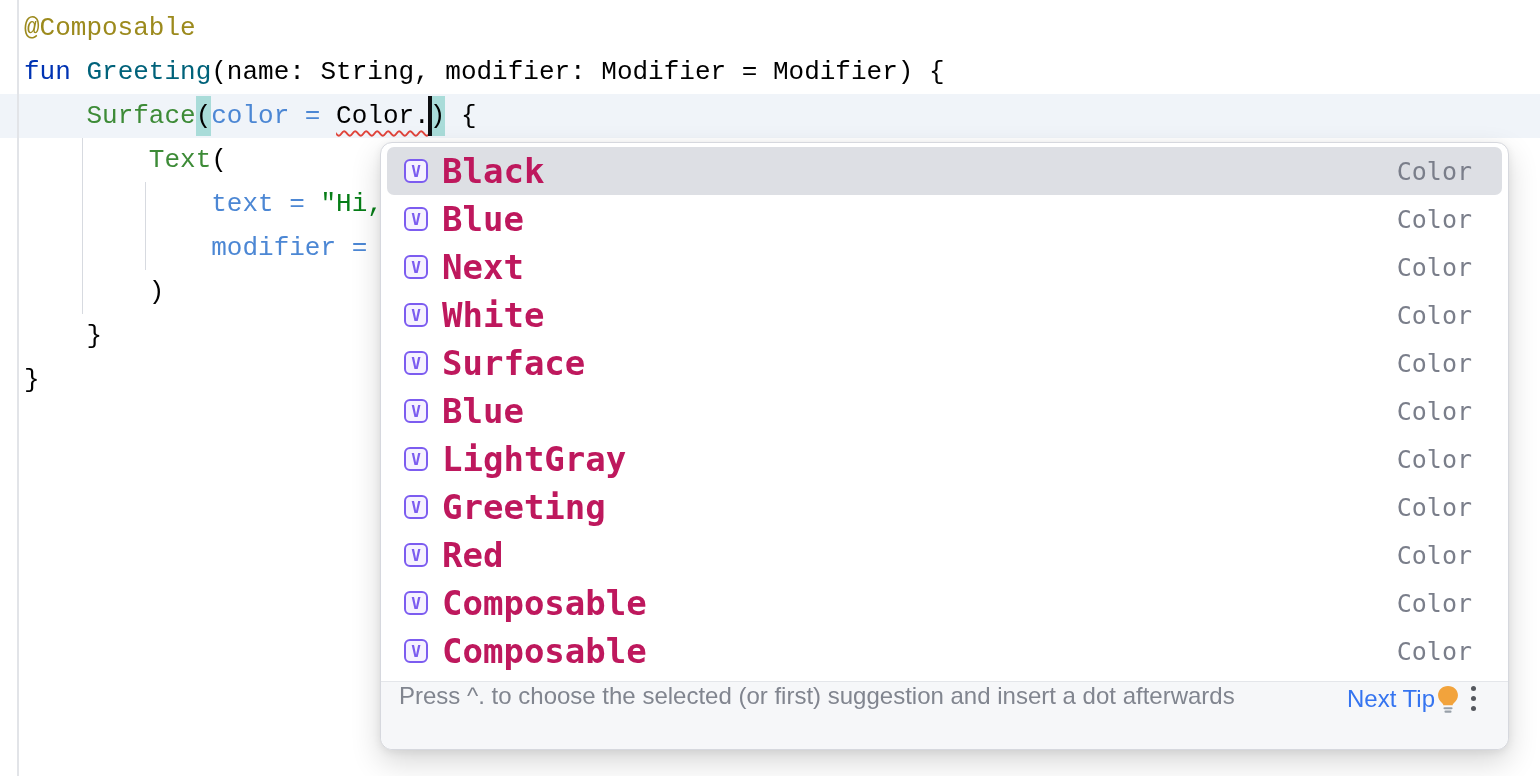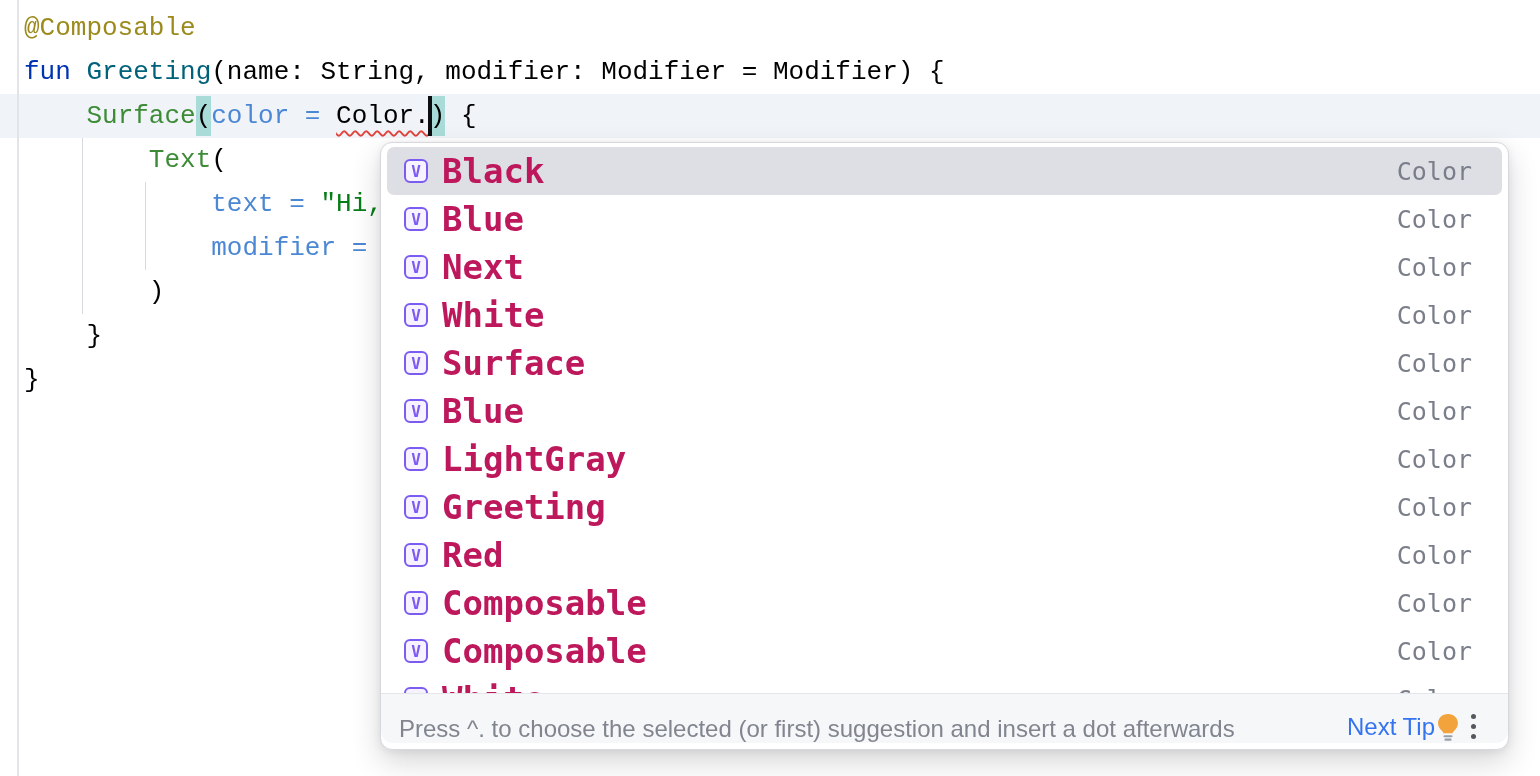--- a/index.html
+++ b/index.html
@@ -84,25 +84,25 @@
   }
   .completion-item-type {
     margin-left: auto;
     font-family: "DejaVu Sans Mono", monospace;
     font-size: 25px;
     color: #7A7E8A;
     text-align: right;
   }
   
   #hint-bar {
-    position: absolute; left: 0; right: 0; bottom: 6px; height: 50px;
+    position: absolute; left: 0; right: 0; bottom: 0; height: 68px;
     background: #F6F7F9;
     border-top: 1px solid #E4E6EA;
     border-radius: 0 0 12px 12px;
-    display: flex; align-items: flex-end;
+    display: flex; align-items: flex-start;
     padding: 0 26px 0 18px;
     box-sizing: border-box;
   }
   #hint-text {
     font-size: 24px; color: #81858F; white-space: nowrap;
   }
   #hint-right {
     margin-left: auto; display: flex; align-items: center; 
   }
   #next-tip-link {

